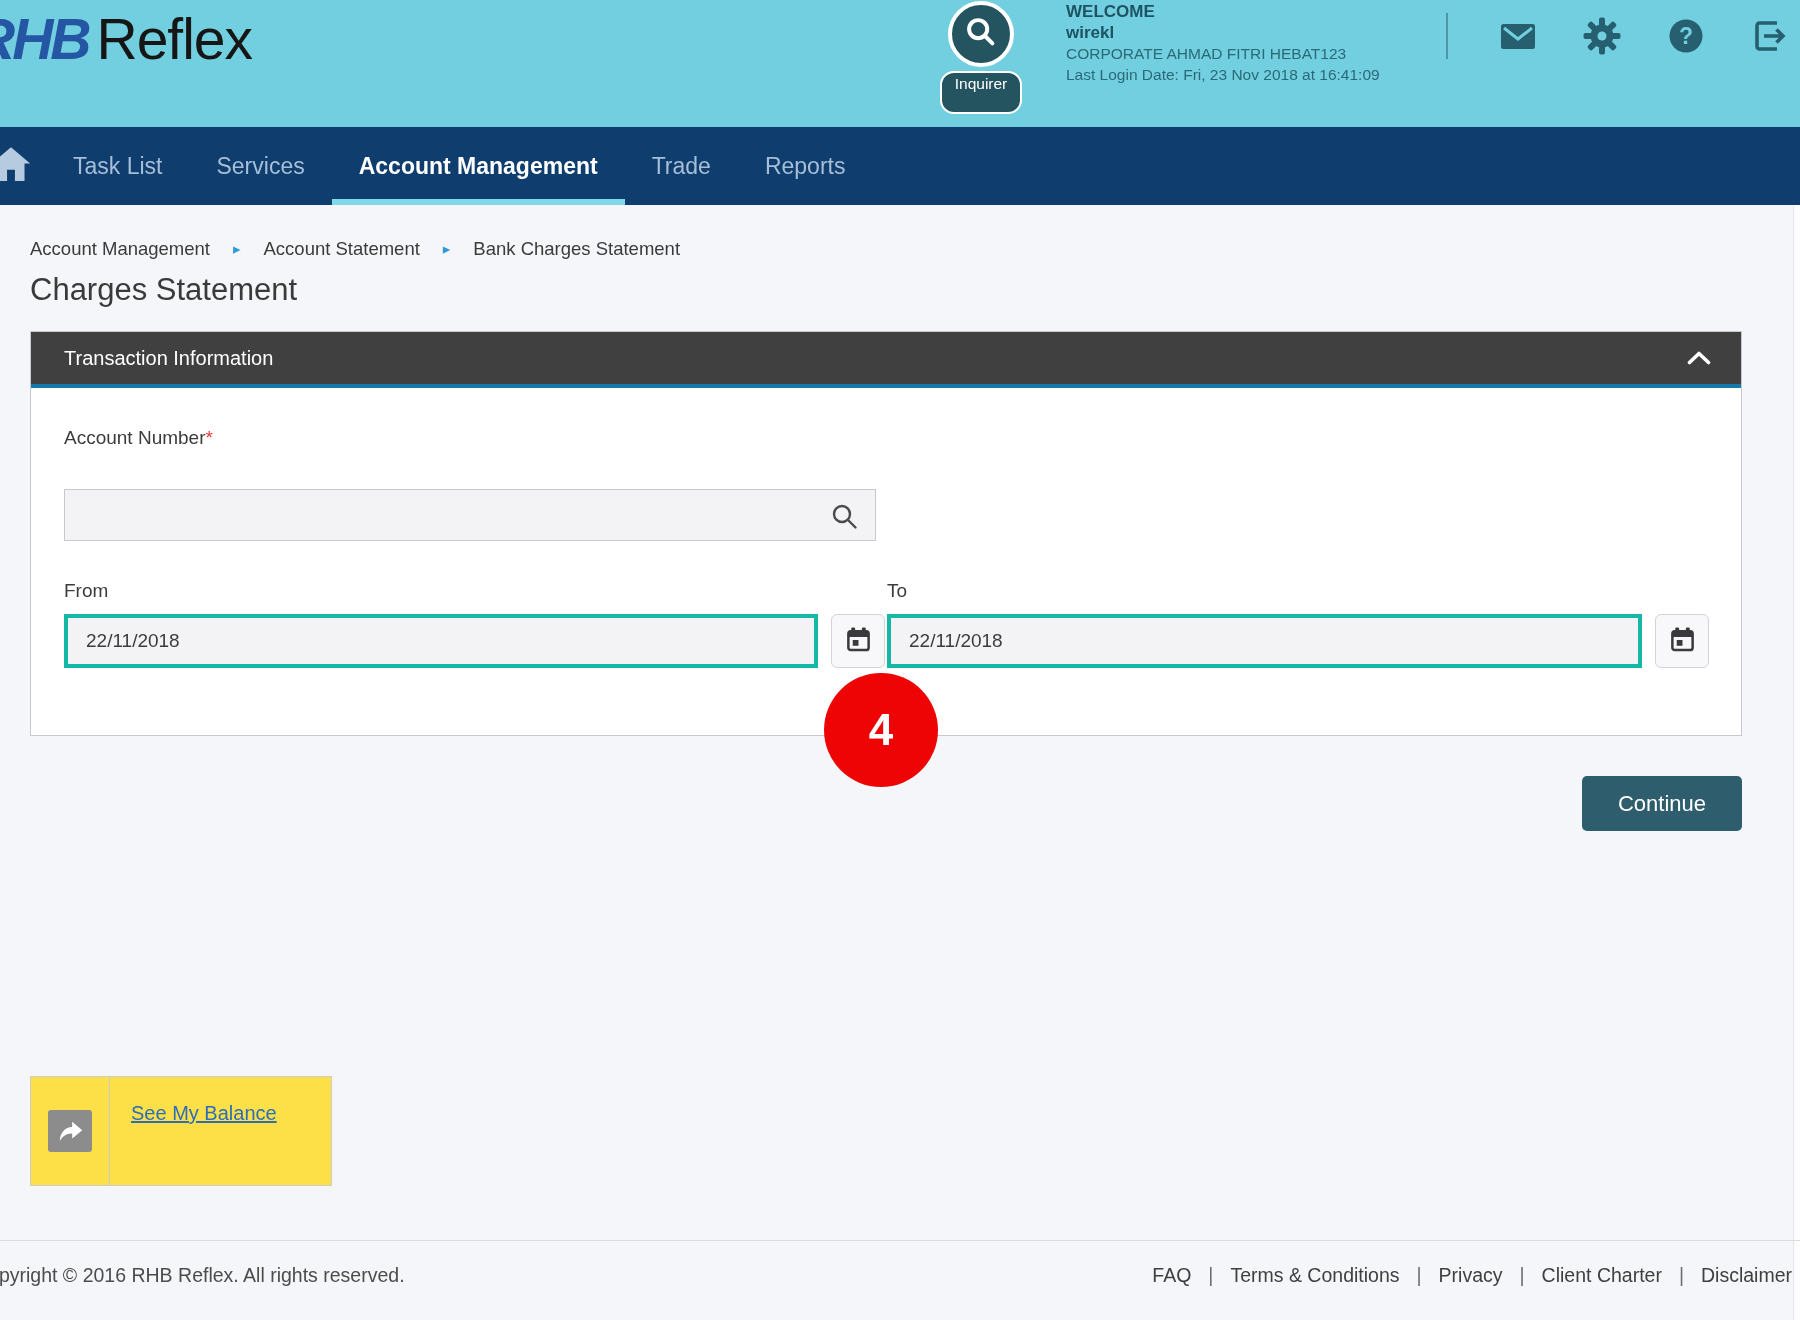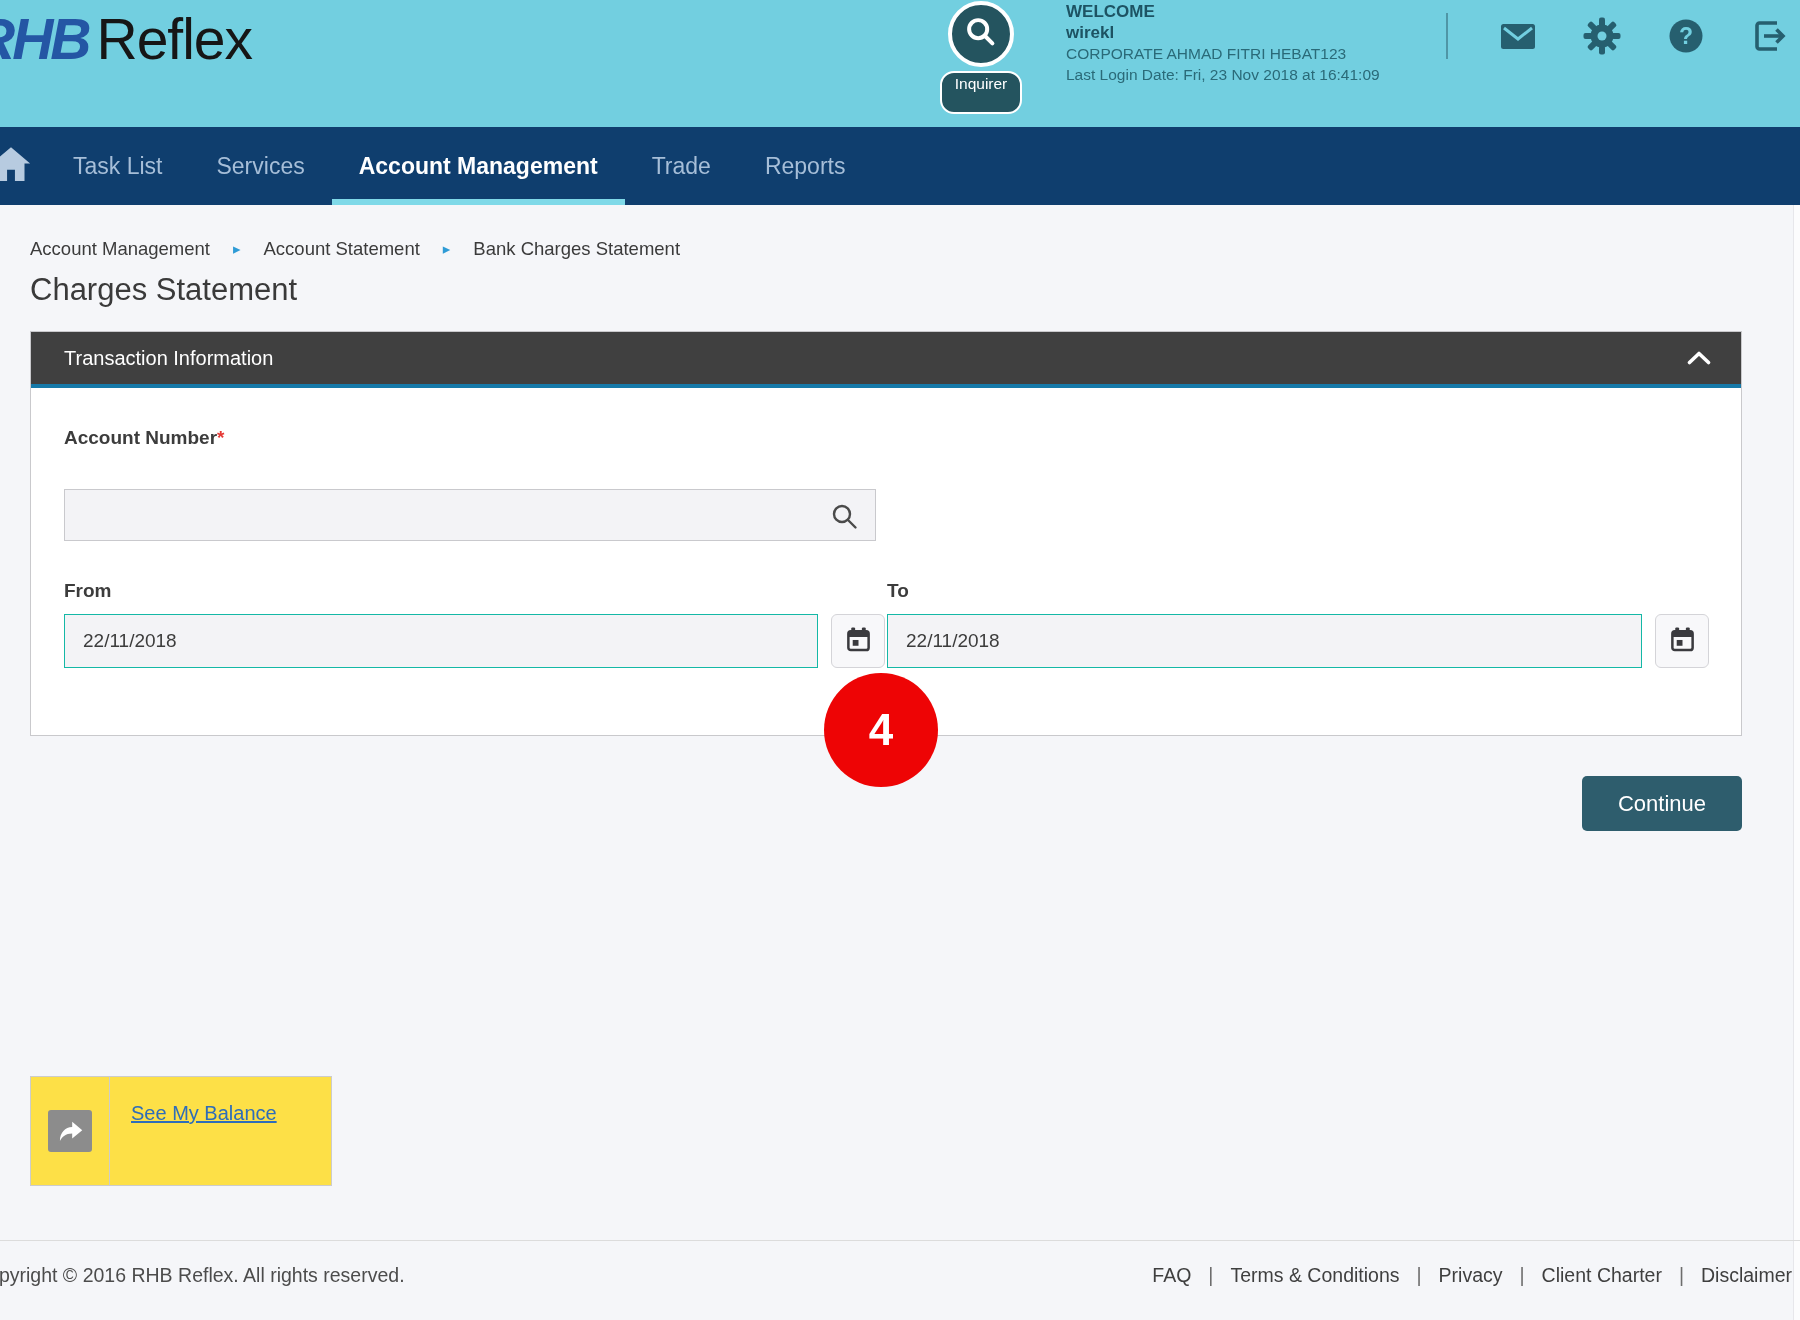--- a/index.html
+++ b/index.html
@@ -155,21 +155,21 @@
   .panel-title { color: #ffffff; font-size: 20px; flex: 1; }
   .chevron-btn { width: 24px; height: 14px; cursor: pointer; }
 
   .panel-body {
     position: relative;
     height: 347px;
     padding: 38px 32px 0 33px;
   }
   .field-label {
     font-size: 19px;
-    font-weight: bold;
+    font-weight: normal;
     color: #3c3c3c;
     line-height: 24px;
   }
   .req { color: #e53935; }
 
   .search-field {
     position: relative;
     margin-top: 39px;
     width: 812px;
     height: 52px;
@@ -192,21 +192,21 @@
   }
 
   .date-row { display: flex; margin-top: 38px; gap: 2px; }
   .date-col { width: 821px; }
   .date-col.to { flex: 1; }
   .date-input-row { display: flex; margin-top: 11px; gap: 13px; }
   .date-input-row input {
     flex: 1;
     height: 54px;
     background: #f3f3f6;
-    border: 1px solid #14b8a6;
+    border: 4px solid #14b8a6;
     font-size: 19px;
     color: #3c3c3c;
     padding: 0 18px;
     outline: none;
     font-family: "Liberation Sans", sans-serif;
   }
   .cal-btn {
     width: 54px; height: 54px;
     background: #f8f8fa;
     border: 1px solid #d4d4d8;

